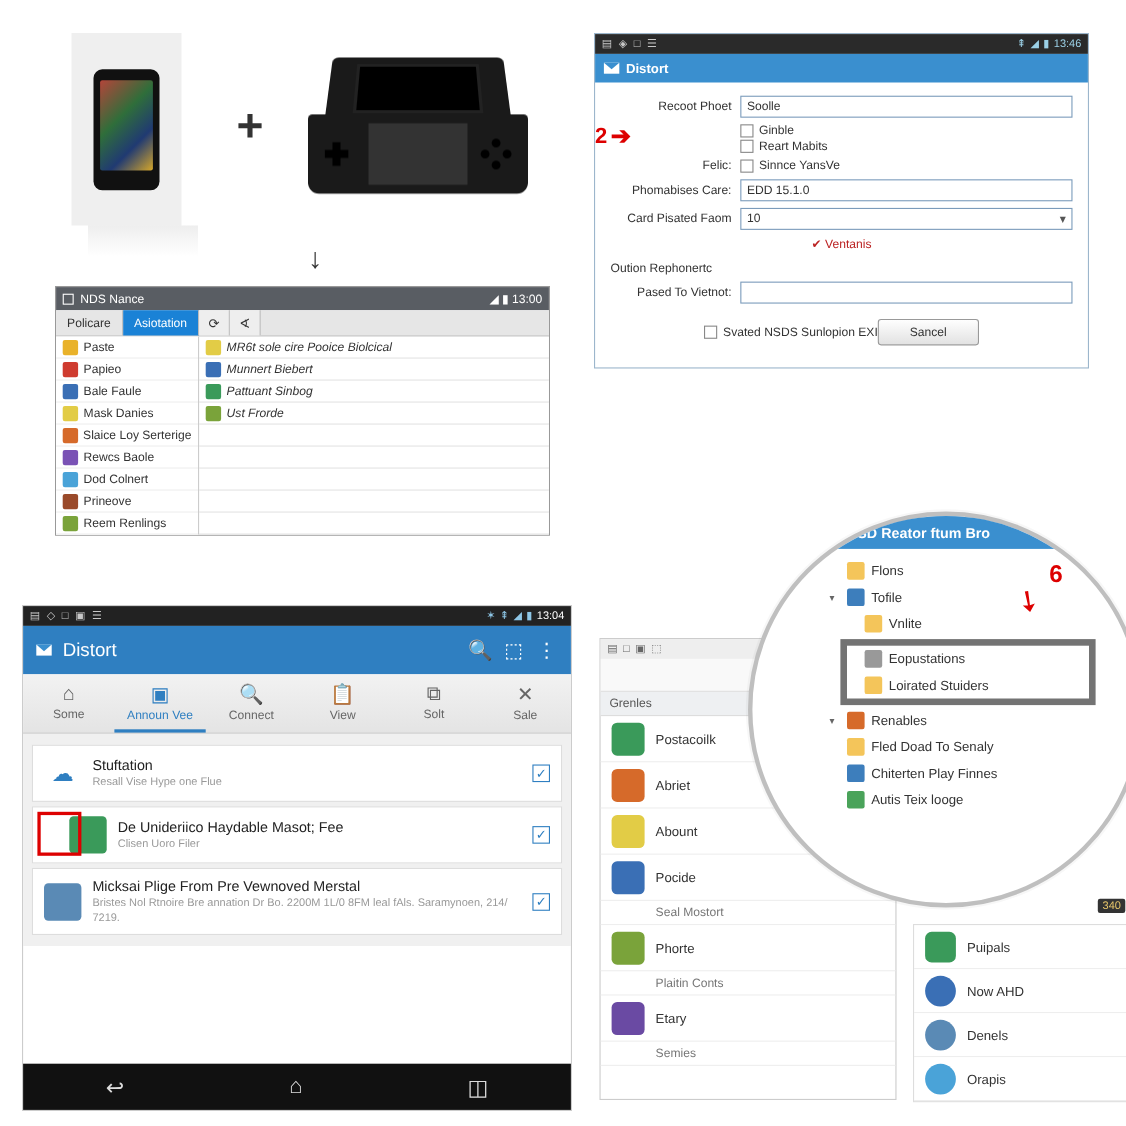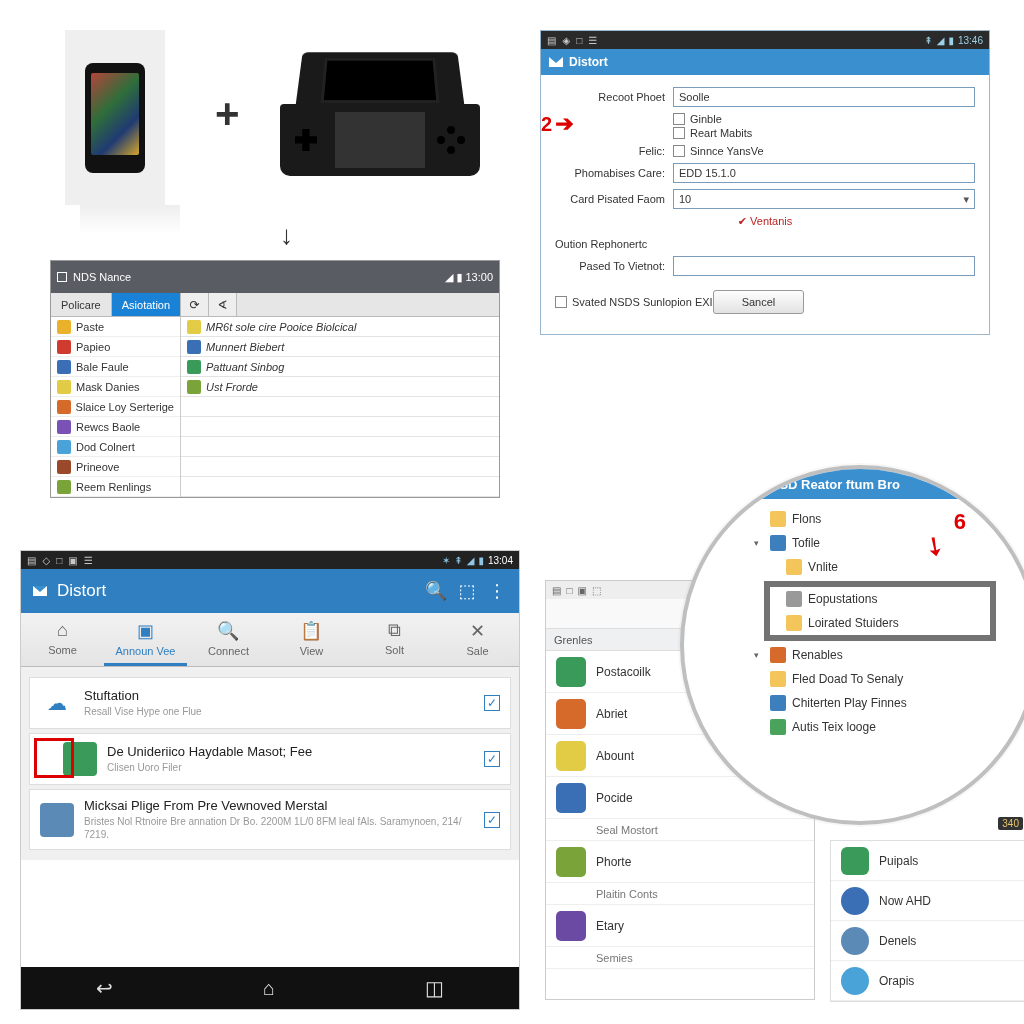--- a/index.html
+++ b/index.html
@@ -18,21 +18,21 @@
   .ds-bot { width:200px; height:72px; background:#1a1a1a; margin:-6px auto 0; border-radius:4px 4px 10px 10px; position:relative;}
   .ds-bot::after{content:"";position:absolute;left:55px;right:55px;top:8px;bottom:8px;background:#333;}
   .dpad{position:absolute;left:15px;top:25px;width:22px;height:22px;background:#000;clip-path:polygon(33% 0,66% 0,66% 33%,100% 33%,100% 66%,66% 66%,66% 100%,33% 100%,33% 66%,0 66%,0 33%,33% 33%);}
   .abxy{position:absolute;right:15px;top:22px;width:28px;height:28px;}
   .abxy i{position:absolute;width:8px;height:8px;background:#000;border-radius:50%;}
   .abxy i:nth-child(1){top:0;left:10px}.abxy i:nth-child(2){bottom:0;left:10px}.abxy i:nth-child(3){left:0;top:10px}.abxy i:nth-child(4){right:0;top:10px}
   .arrow-down { position:absolute; left:230px; top:200px; font-size:26px; }
 
   
   .p2 { position: absolute; left: 50px; top: 260px; width: 450px; border:1px solid #999; background:#f7f7f7;}
-  .p2 .titlebar { background:#595d63; color:#fff; height:32px; display:flex; align-items:center; padding:0 6px; font-size:11px; gap:6px;justify-content:space-between;}
+  .p2 .titlebar { background:#595d63; color:#fff; height:21px; display:flex; align-items:center; padding:0 6px; font-size:11px; gap:6px;justify-content:space-between;}
   .p2 .titlebar .sq{width:10px;height:10px;border:1px solid #fff;display:inline-block;}
   .p2 .titlebar .rt{margin-left:auto;display:flex;gap:3px;align-items:center;}
   .p2 .tabs { display:flex; background:#e6e6e6; border-bottom:1px solid #bbb; height:24px; align-items:stretch;}
   .p2 .tab { padding:0 10px; display:flex; align-items:center; border-right:1px solid #bbb; font-size:11px; cursor:pointer;}
   .p2 .tab.active { background:#1a82d6; color:#fff;}
   .p2 .tbtn { width:28px; display:flex;align-items:center;justify-content:center;border-right:1px solid #bbb;background:#eee;}
   .p2 .body2 { display:flex; background:#fff;}
   .p2 .side { width:130px; border-right:1px solid #ccc; background:#fff;}
   .p2 .side .row, .p2 .main2 .row {height:20px;display:flex;align-items:center;gap:5px;padding:0 6px;border-bottom:1px solid #eee;font-size:11px;white-space:nowrap;overflow:hidden;}
   .p2 .side .row .ic, .p2 .main2 .row .ic{width:14px;height:14px;border-radius:2px;}
@@ -278,21 +278,21 @@
         </div>
     </div>
     <div class="vline">Ventanis</div>
     <div class="frow">
         <div class="flab" style="text-align:left;width:auto;">Oution Rephonertc</div>
       </div>
     <div class="frow">
       <div class="flab">Pased To Vietnot:</div>
       <div class="fin"></div>
     </div>
-    <div class="frow lastchk" style="justify-content:flex-start;">
+    <div class="frow lastchk" style="justify-content:center;">
       <label class="chk">
           <span class="box"></span>
           <span>Svated NSDS Sunlopion EXI</span>
         </label>
       <span class="btn">Sancel</span>
     </div>
   </div>
 </div>
 
 <div class="p4">

